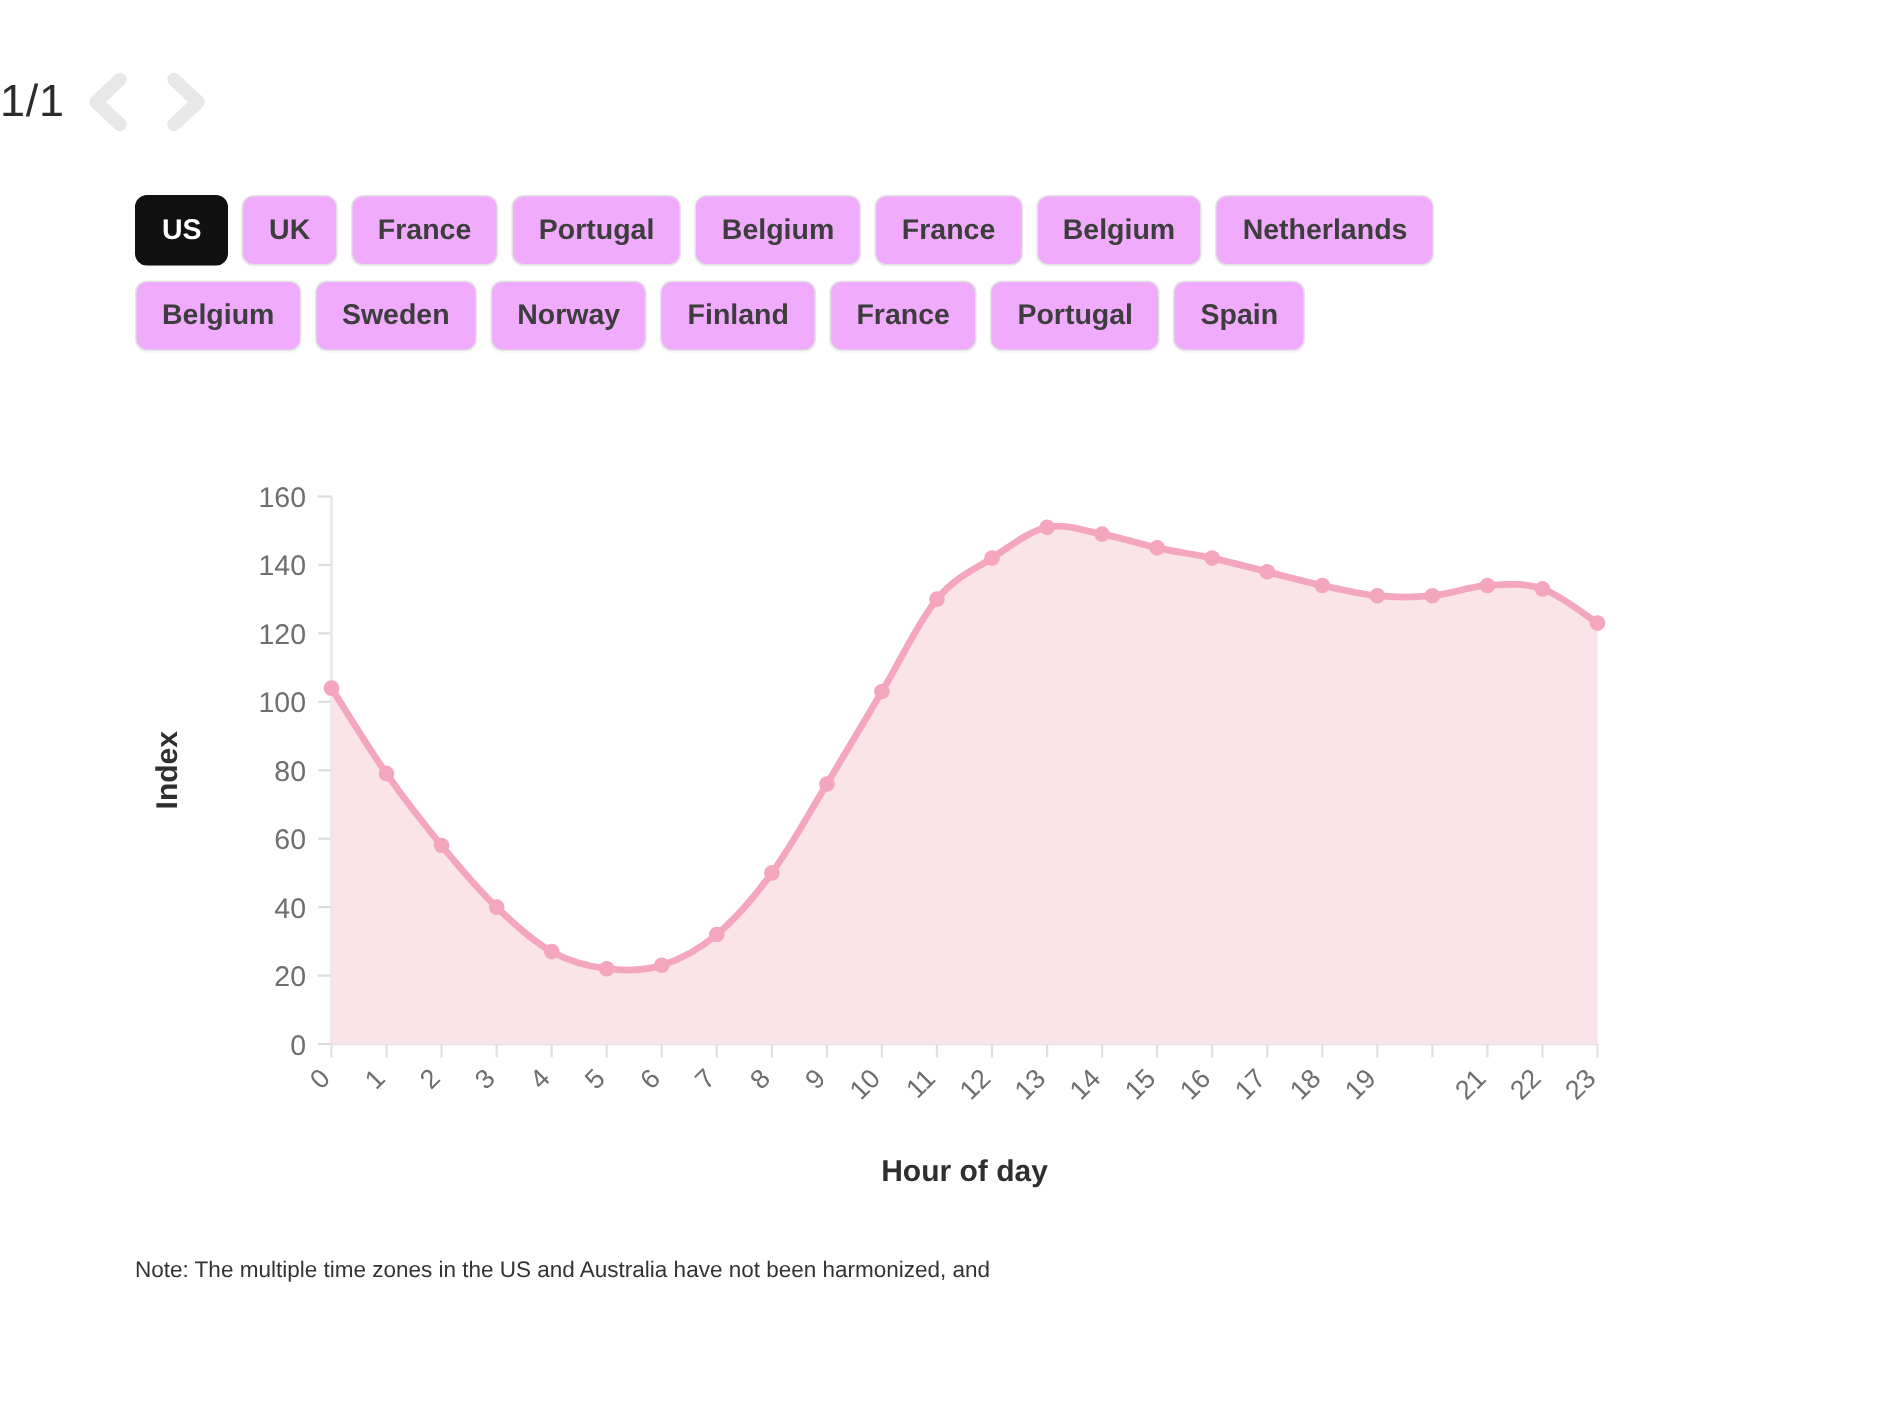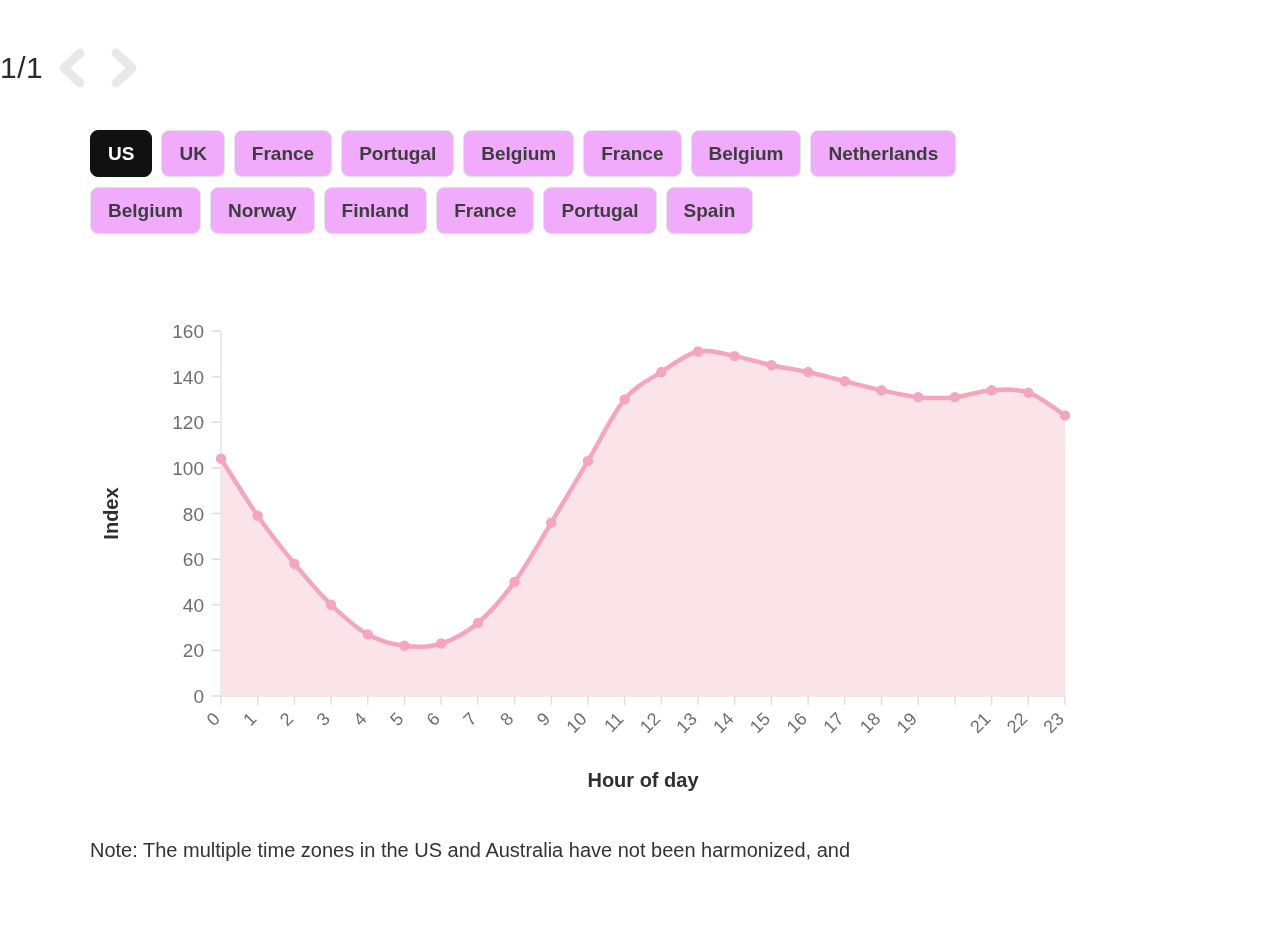--- a/index.html
+++ b/index.html
@@ -85,21 +85,21 @@
     font-size: 20px;
     font-weight: 700;
     fill: #2f2f2f;
   }
 
   
   .note {
     position: absolute;
     top: 836px; left: 90px;
     width: 960px;
-    font-size: 20px;
+    font-size: 15px;
     line-height: 1.45;
     color: #333333;
     white-space: nowrap;
     overflow: hidden;
   }
 </style>
 </head>
 <body>
 
 <div id="root">
@@ -123,20 +123,21 @@
   <div class="btn-area">
       <button class="cbtn active">US</button>
       <button class="cbtn">UK</button>
       <button class="cbtn">France</button>
       <button class="cbtn">Portugal</button>
       <button class="cbtn">Belgium</button>
       <button class="cbtn">France</button>
       <button class="cbtn">Belgium</button>
       <button class="cbtn">Netherlands</button>
       <button class="cbtn">Belgium</button>
+      <button class="cbtn">Sweden</button>
       <button class="cbtn">Norway</button>
       <button class="cbtn">Finland</button>
       <button class="cbtn">France</button>
       <button class="cbtn">Portugal</button>
       <button class="cbtn">Spain</button>
     </div>
 
   <div class="chart-box">
     <svg class="chart-svg" id="chart-svg" width="990" height="520" viewBox="0 0 990 520">
         <line x1="122" x2="131" y1="396" y2="396" stroke="#dddddd" stroke-width="1.5"></line>

